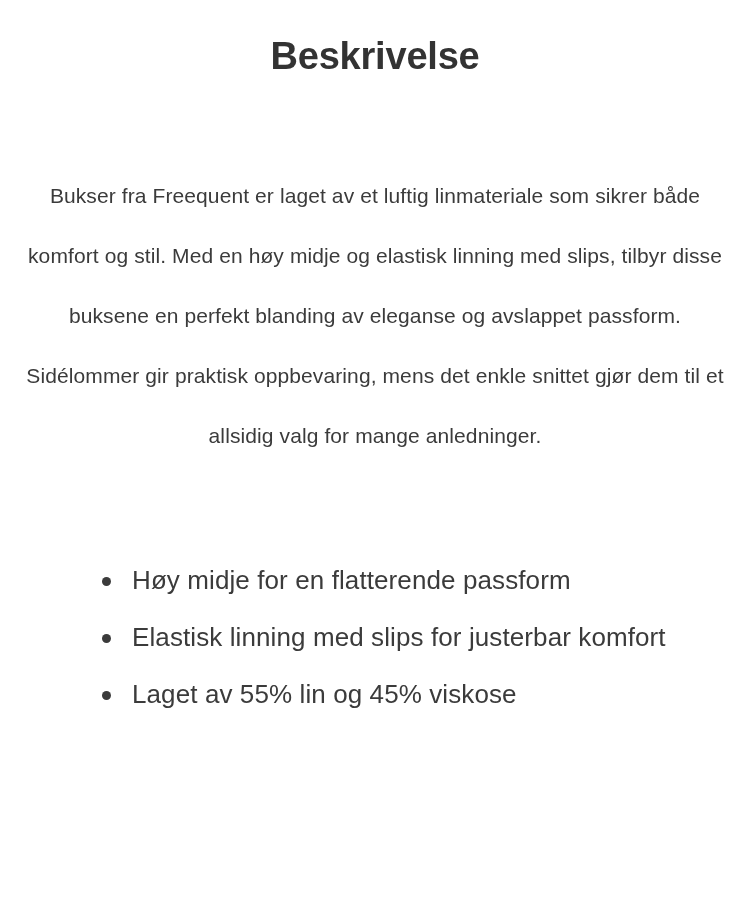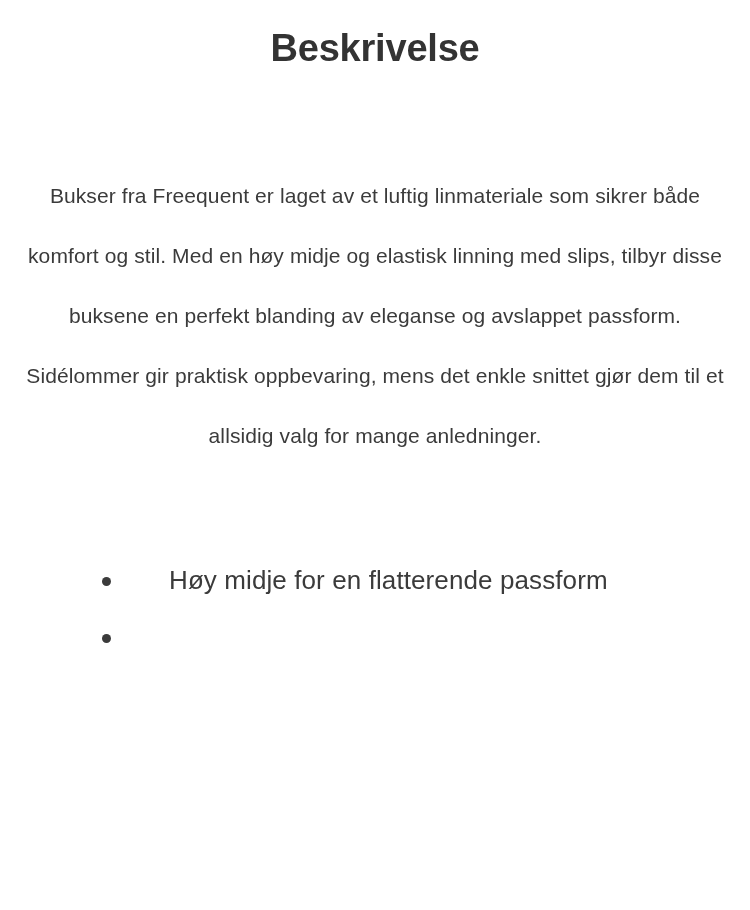--- a/index.html
+++ b/index.html
@@ -18,21 +18,21 @@
 
   .page {
     width: 750px;
     height: 910px;
     box-sizing: border-box;
     background: #ffffff;
     position: relative;
   }
 
   .section-title {
-    margin: 4px;
+    margin: 12px;
     padding: 0;
     text-align: center;
     font-size: 38px;
     line-height: 40px;
     font-weight: 700;
     letter-spacing: -0.2px;
     color: #333333;
     position: absolute;
     left: 0;
     right: 0;
@@ -68,21 +68,20 @@
 
   .feature-item {
     display: flex;
     align-items: baseline;
     height: 57px;
     padding-left: 102px;
     font-size: 26px;
     line-height: 57px;
     color: #3b3b3b;
     letter-spacing: 0.1px;
-    gap: 37px;
   }
 
   .bullet-marker {
     flex: 0 0 auto;
     width: 30px;
     position: relative;
     align-self: center;
     height: 57px;
   }
   .bullet-marker::before {
@@ -113,16 +112,21 @@
     <p class="description-paragraph">Bukser fra Freequent er laget av et luftig linmateriale som sikrer både komfort og stil. Med en høy midje og elastisk linning med slips, tilbyr disse buksene en perfekt blanding av eleganse og avslappet passform. Sidélommer gir praktisk oppbevaring, mens det enkle snittet gjør dem til et allsidig valg for mange anledninger.</p>
   </div>
 
   <ul class="feature-list">
     <li class="feature-item">
       <span class="bullet-marker"></span>
       <span class="feature-text">Høy midje for en flatterende passform</span>
     </li>
     <li class="feature-item">
       <span class="bullet-marker"></span>
+      <span class="feature-text">Elastisk linning med slips for justerbar komfort</span>
+    </li>
+    <li class="feature-item">
+      <span class="bullet-marker"></span>
+      <span class="feature-text">Laget av 55% lin og 45% viskose</span>
     </li>
   </ul>
 
 </div>
 
 </body></html>

